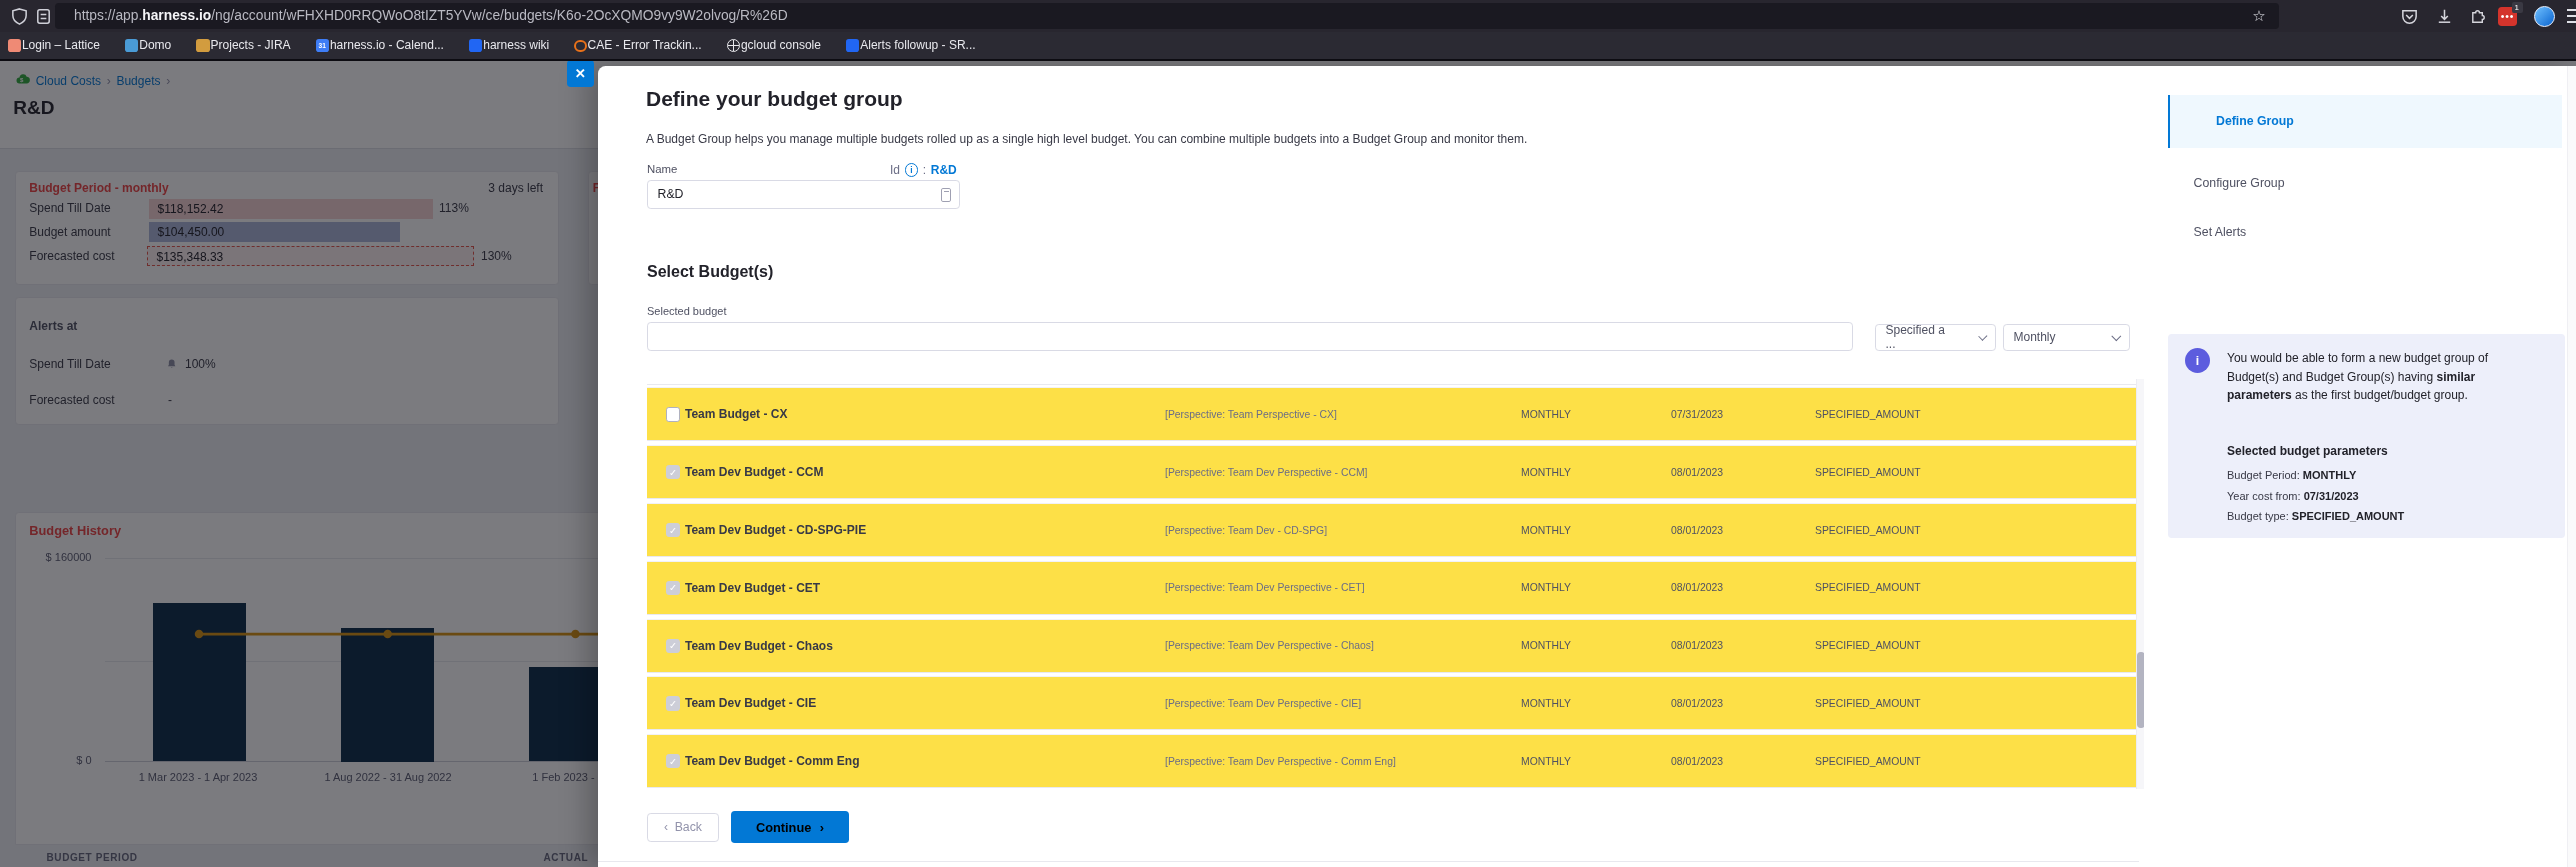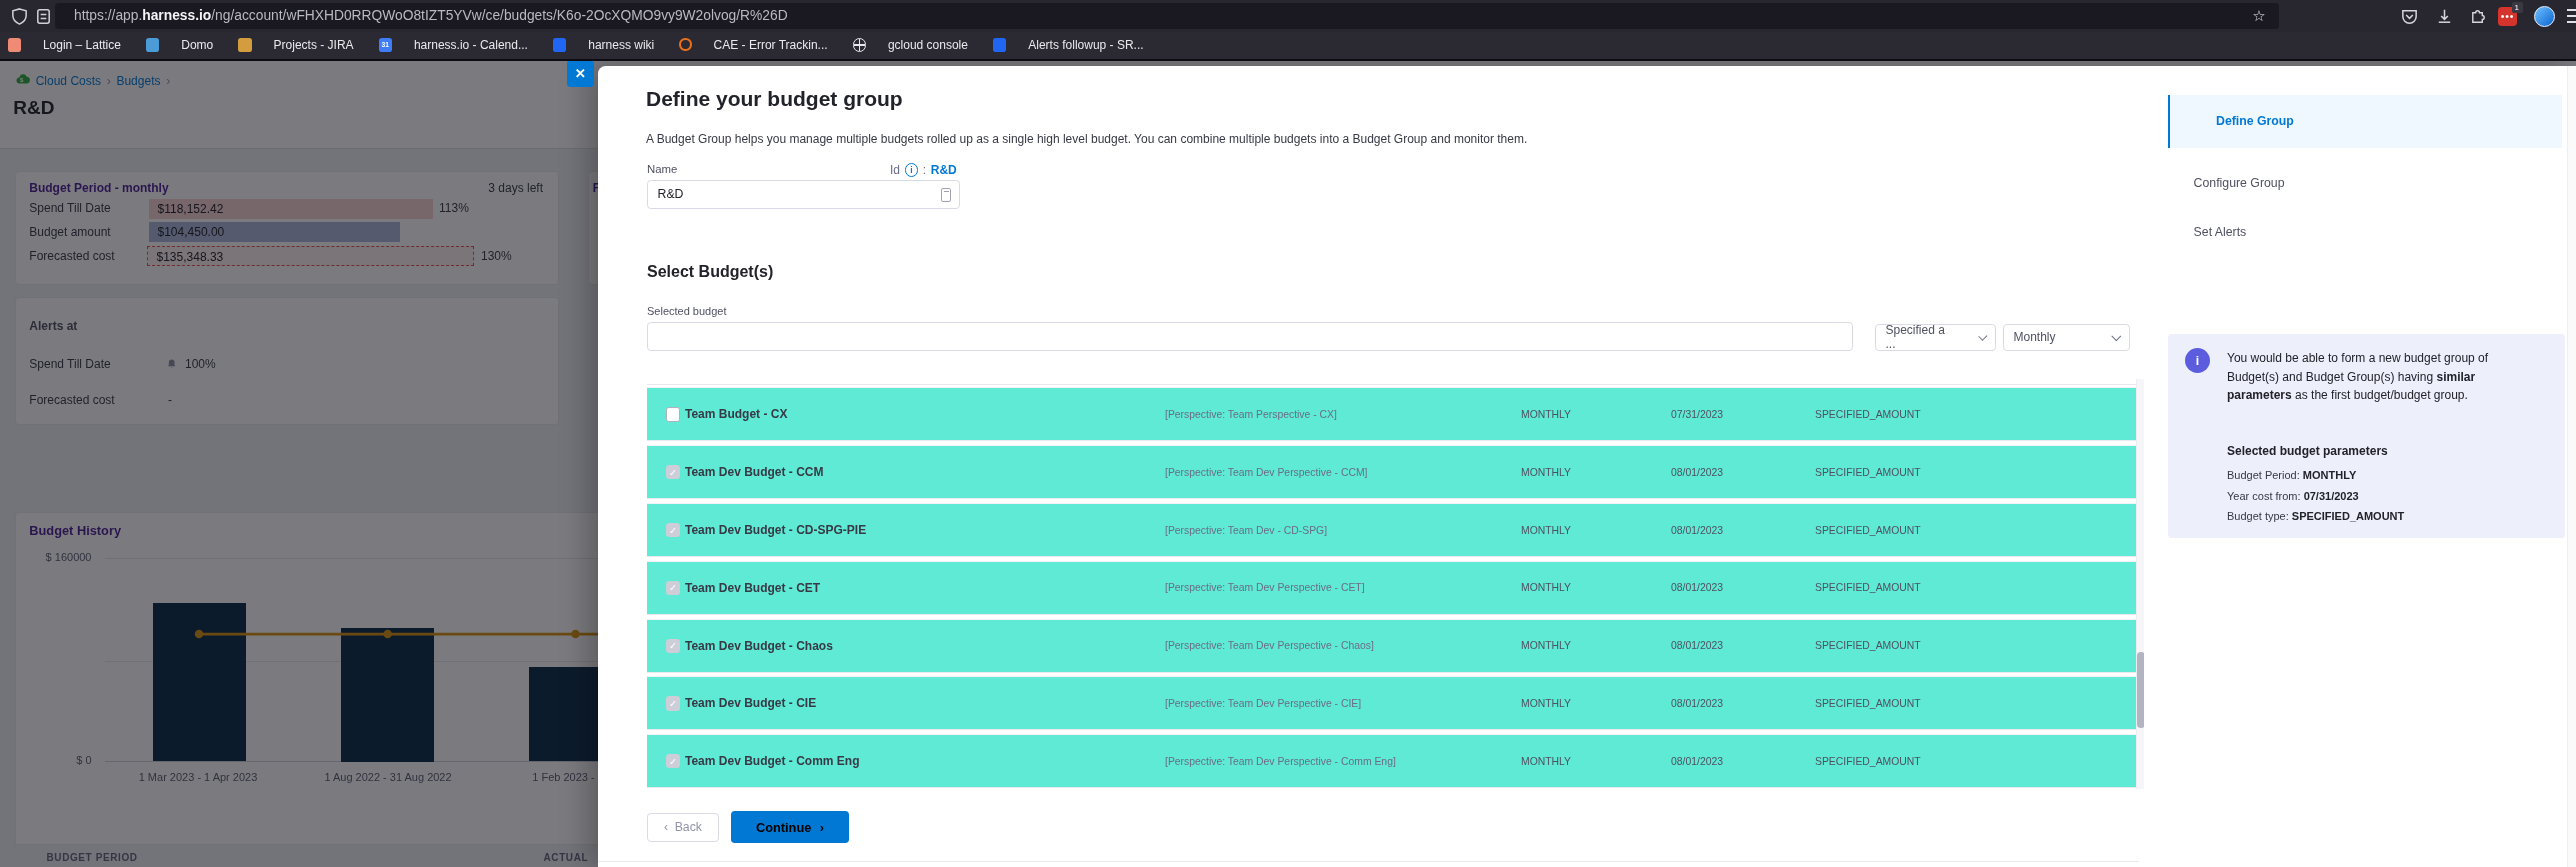--- a/index.html
+++ b/index.html
@@ -8,21 +8,21 @@
   .abs { position:absolute; }
 
   
   #topbar { position:absolute; left:0; top:0; width:2576px; height:32px; background:#28262f; z-index:50; }
   #urlbar { position:absolute; left:55px; top:2.8px; width:2224px; height:26.6px; background:#1a1921; border-radius:3.8px; }
   #url-text { position:absolute; left:19px; top:5.7px; font-size:13.8px; color:#b9b9c2; white-space:nowrap; }
   #url-text b { color:#f4f4f7; font-weight:700; }
   .chrome-ic { position:absolute; top:6.6px; width:19px; height:19px; color:#d5d5dc; }
   #bookmarksbar { position:absolute; left:0; top:32px; width:2576px; height:26.6px; background:#2b2a33;
     display:flex; align-items:center; gap:25px; padding-left:7.6px; z-index:50; }
-  .bm { display:flex; align-items:flex-start; gap:22px; color:#e9e9ee; font-size:12px; white-space:nowrap; }
+  .bm { display:flex; align-items:flex-end; gap:1px; color:#e9e9ee; font-size:12px; white-space:nowrap; }
   .fav { width:13.3px; height:13.3px; border-radius:2.8px; display:inline-flex; align-items:center; justify-content:center;
     font-size:6.6px; font-weight:700; color:#fff; flex:0 0 auto; }
   .fav.ring { background:transparent !important; border:2.8px solid #e8711a; border-radius:50%; width:12.3px; height:12.3px; }
   .fav.globe { background:transparent !important; border:1.4px solid #e8e8ec; border-radius:50%; width:13.3px; height:13.3px;
     background-image:linear-gradient(#0000 45%, #e8e8ec 45%, #e8e8ec 55%, #0000 55%),
                      linear-gradient(90deg,#0000 45%, #e8e8ec 45%, #e8e8ec 55%, #0000 55%) !important; }
   #chrome-sep { position:absolute; left:0; top:59px; width:2576px; height:1.9px; background:#0d0c12; z-index:50; }
   #lastpass { background:#d4342c; border-radius:3.8px; color:#fff; font-size:10.4px; letter-spacing:0.9px;
     display:flex; align-items:center; justify-content:center; }
   #lp-badge { position:absolute; right:-5.7px; top:-4.7px; background:#3a3943; color:#fff; font-size:8px;
@@ -32,21 +32,21 @@
   #hamburger i { display:block; width:15px; height:1.9px; background:#dfe0e6; }
 
   
   #page { position:absolute; left:0; top:61px; width:2576px; height:807px; background:#eef0f3; z-index:1; }
   #pg-header { position:absolute; left:0; top:0; width:2576px; height:88px; background:#ffffff; border-bottom:0.9px solid #dcdde4; }
   #breadcrumb { position:absolute; left:15px; top:12.3px; display:flex; align-items:center; gap:5.7px; font-size:12px; }
   #breadcrumb .lnk { color:#0278d5; }
   #breadcrumb .sep { color:#9293ab; }
   #pg-title { position:absolute; left:13.3px; top:36px; font-size:19px; font-weight:700; color:#22222a; }
   .card { position:absolute; background:#fff; border:0.9px solid #e6e7ed; border-radius:3.8px; }
-  .c-head { font-size:12px; font-weight:700; color:#4c1d95; }
+  .c-head { font-size:12px; font-weight:700; color:#ef4444; }
   .c-label { position:absolute; font-size:12px; color:#383946; }
   .hbar { position:absolute; height:20px; font-size:12px; color:#22222a; line-height:20px; padding-left:8.5px; white-space:nowrap; }
   .pct { position:absolute; font-size:12px; color:#383946; }
   .bell { width:11.4px; height:12.3px; }
   
   .gridline { position:absolute; height:0.9px; background:#e7e8ee; }
   .axisline { position:absolute; height:0.9px; background:#cfd0da; }
   .ytick { position:absolute; width:66px; text-align:right; font-size:11px; color:#5b5d72; }
   .bar { position:absolute; }
   .xlab { position:absolute; transform:translateX(-50%); font-size:11px; color:#5b5d72; white-space:nowrap; }
@@ -71,21 +71,21 @@
   #name-edit-ic { position:absolute; right:7.6px; top:6.6px; width:10.4px; height:14.2px; border:1.1px solid #9fa0b2; border-radius:1.9px; }
   #name-edit-ic:before { content:""; position:absolute; left:1.9px; top:2.8px; right:1.9px; height:1.1px; background:#9fa0b2; }
   #sect-title { position:absolute; left:49px; top:197px; font-size:16px; font-weight:700; color:#22222a; }
   .dd { position:absolute; height:26.6px; border:0.9px solid #d9dae5; border-radius:3.8px; background:#fff;
     display:flex; align-items:center; justify-content:space-between; padding:0 9.5px; font-size:12px; color:#4f5162; cursor:pointer; }
   .chev { width:6.6px; height:6.6px; border-right:1.5px solid #6b6d85; border-bottom:1.5px solid #6b6d85;
     transform:rotate(45deg) translate(-0.9px,-0.9px); }
   
   #b-table { position:absolute; left:49px; top:313px; width:1497px; height:410px; overflow:hidden; }
   #t-top-sliver { height:5.7px; background:#fff; border-bottom:0.9px solid #e8e9ef; margin-bottom:2.8px; }
-  .t-row { position:relative; height:54px; background:#5eead4; border-top:0.9px solid #f2f2f7; border-bottom:0.9px solid #e9e9f0;
+  .t-row { position:relative; height:54px; background:#fde047; border-top:0.9px solid #f2f2f7; border-bottom:0.9px solid #e9e9f0;
     margin-bottom:3.8px; display:flex; align-items:center; cursor:pointer;text-align:center; }
   .cb { position:absolute; left:19px; width:14.2px; height:14.2px; border-radius:2.8px; border:1.3px solid #b0b1bf; background:#fff;
     display:flex; align-items:center; justify-content:center; font-size:9.5px; color:#fff; }
   .cb.checked { background:#cdced8; border-color:#cdced8; }
   .cb.checked:after { content:"✓"; }
   .t-name { position:absolute; left:38px; font-size:12px; font-weight:600; color:#383946; }
   .t-persp { position:absolute; left:518px; font-size:10.4px; color:#6b6d85; }
   .t-period { position:absolute; left:874px; font-size:10.4px; color:#4f5162; }
   .t-date { position:absolute; left:1024px; font-size:10.4px; color:#4f5162; }
   .t-type { position:absolute; left:1168px; font-size:10.4px; color:#4f5162; }

